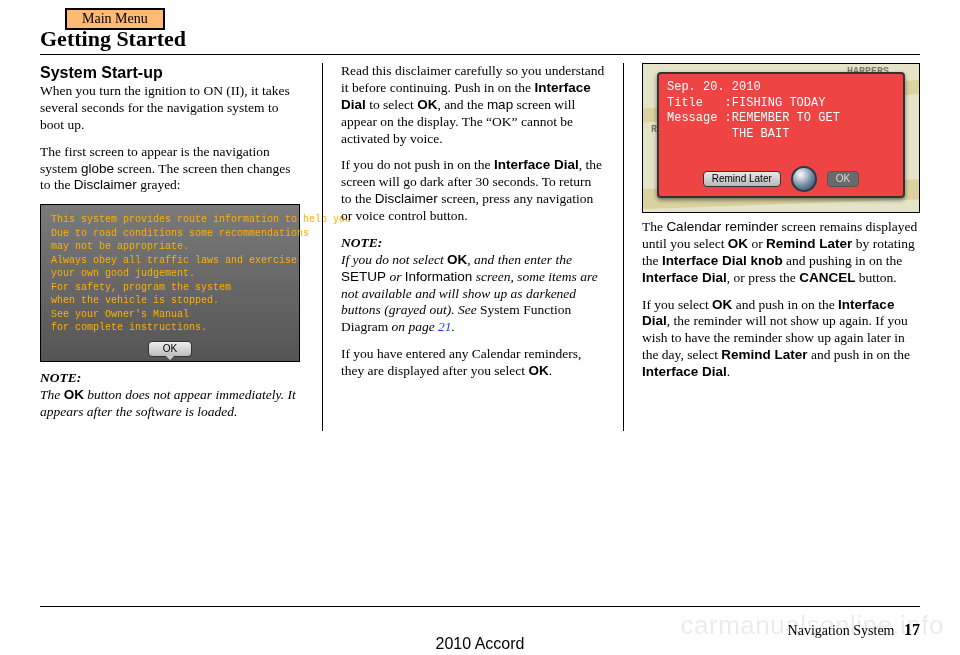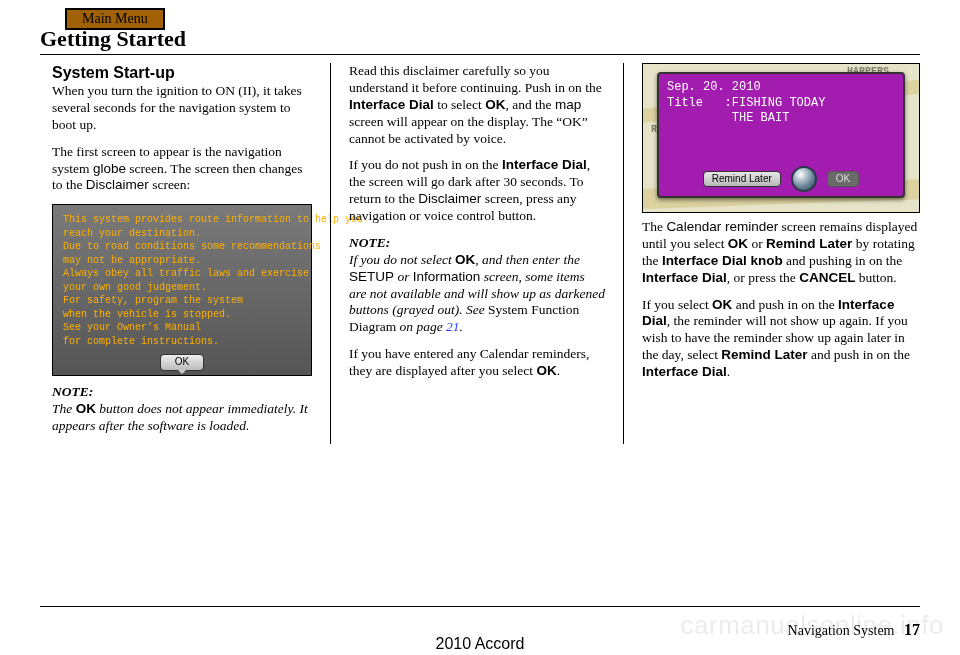--- a/index.html
+++ b/index.html
@@ -20,37 +20,36 @@
     height: 100%;
     position: relative;
   }
   .main-menu-btn {
     margin-left: 25px;
     border: 2px solid #000;
     padding: 1px 15px;
     font-family: "Times New Roman", serif;
     font-size: 14px;
     display: inline-block;
-    background: #a16207;
+    background: #fdba74;
   }
   .header {
     font-family: "Times New Roman", serif;
     font-size: 22px;
     font-weight: bold;
     margin-top: -4px;
   }
   hr.top-rule {
     border: none;
     border-top: 1.5px solid #000;
     margin: 2px 0 8px 0;
   }
   .columns {
     display: flex;
     gap: 18px;
-    margin-left: 12px;
   }
   .col {
     width: 280px;
     font-size: 13.5px;
     line-height: 1.25;
   }
   .col p { margin: 0 0 10px 0; }
   .section-title {
     font-family: Arial, Helvetica, sans-serif;
     font-weight: bold;
@@ -132,21 +131,21 @@
     width: 320px; height: 20px;
     background: #cfbf77;
     transform: rotate(-2deg);
     opacity: 0.5;
   }
   .cal-panel {
     position: absolute;
     left: 14px; top: 8px;
     right: 14px;
     height: 112px;
-    background: #a21caf;
+    background: #ef4444;
     border: 2px solid #333;
     border-radius: 4px;
     color: #fff;
     font-size: 12px;
     padding: 6px 2px 4px 8px;
     box-shadow: 0 2px 4px rgba(0,0,0,0.5);
   }
   .cal-panel .row { white-space: pre; line-height: 1.3; }
   .cal-buttons {
     position: absolute;
@@ -233,26 +232,25 @@
   <hr class="top-rule">
 
   <div class="columns">
 
     <div class="col">
       <p>
         <span class="section-title">System Start-up</span><br>
         <span>When you turn the ignition to ON (II), it takes several seconds for the navigation system to boot up.</span>
       </p>
       <p>
-        <span>The first screen to appear is the navigation system </span><span class="sans">globe</span><span> screen. The screen then changes to the </span><span class="sans">Disclaimer</span><span> screen:</span>
+        <span>The first screen to appear is the navigation system </span><span class="sans">globe</span><span> screen. The screen then changes to the </span><span class="sans">Disclaimer</span><span> grayed:</span>
       </p>
 
       <div class="disclaimer-shot">
         <div class="line">This system provides route information to help you</div>
-        <div class="line">reach your destination.</div>
         <div class="line">Due to road conditions some recommendations</div>
         <div class="line">may not be appropriate.</div>
         <div class="line">Always obey all traffic laws and exercise</div>
         <div class="line">your own good judgement.</div>
         <div class="line">For safety, program the system</div>
         <div class="line">when the vehicle is stopped.</div>
         <div class="line">See your Owner's Manual</div>
         <div class="line">for complete instructions.</div>
         <div class="disc-ok-row">
           <span class="disc-ok">OK</span>
@@ -289,20 +287,21 @@
 
       <div class="cal-shot">
         <div class="road1"></div>
         <div class="road2"></div>
         <div class="mapbg-text" style="top:2px; right:30px;">HARPERS</div>
         <div class="mapbg-text" style="top:60px; left:8px;">RE</div>
 
         <div class="cal-panel">
           <div class="row">Sep. 20. 2010</div>
           <div class="row"><span>Title   :</span><span>FISHING TODAY</span></div>
+          <div class="row"><span>Message :</span><span>REMEMBER TO GET</span></div>
           <div class="row"><span>         </span><span>THE BAIT</span></div>
           <div class="cal-buttons">
             <span class="cal-btn">Remind Later</span>
             <span class="cal-knob"></span>
             <span class="cal-btn" style="background:#6a6a6a;color:#ddd;border-color:#555;">OK</span>
           </div>
         </div>
       </div>
 
       <p>

